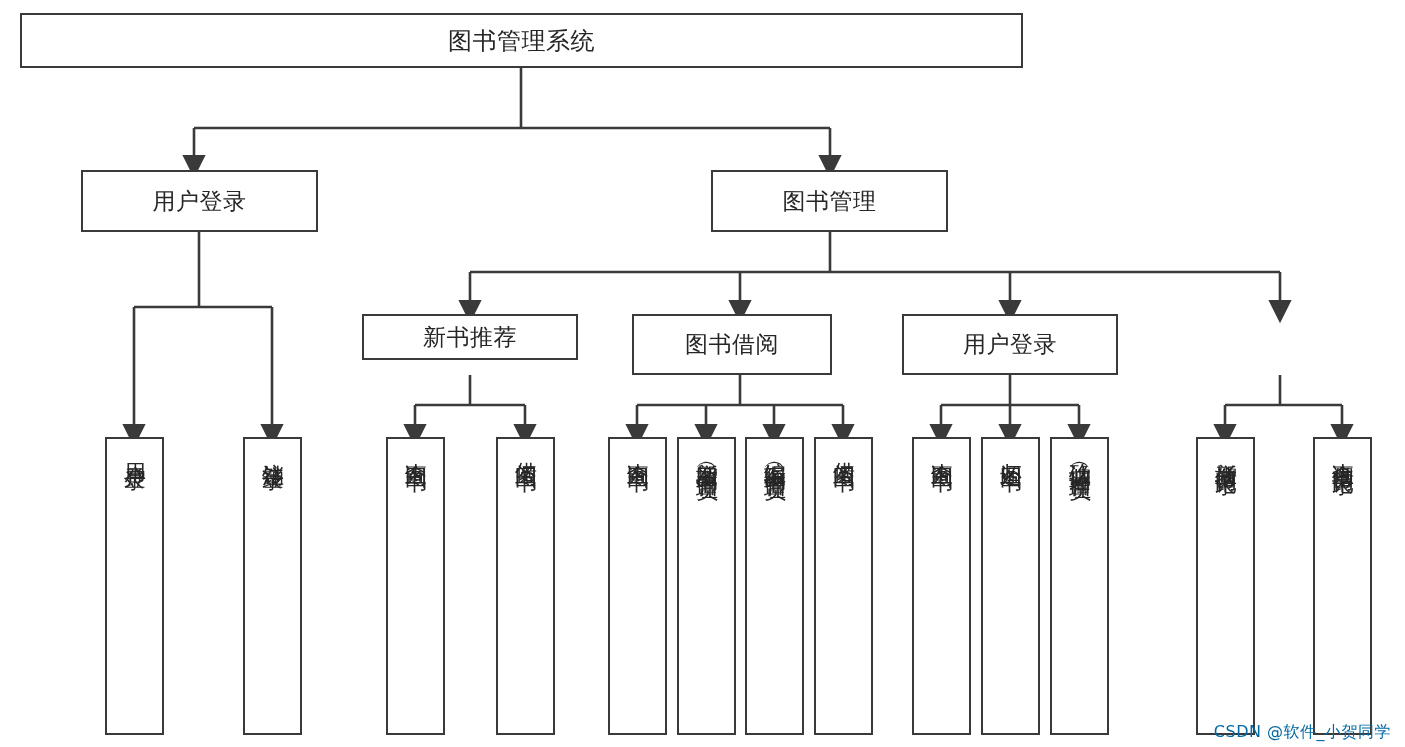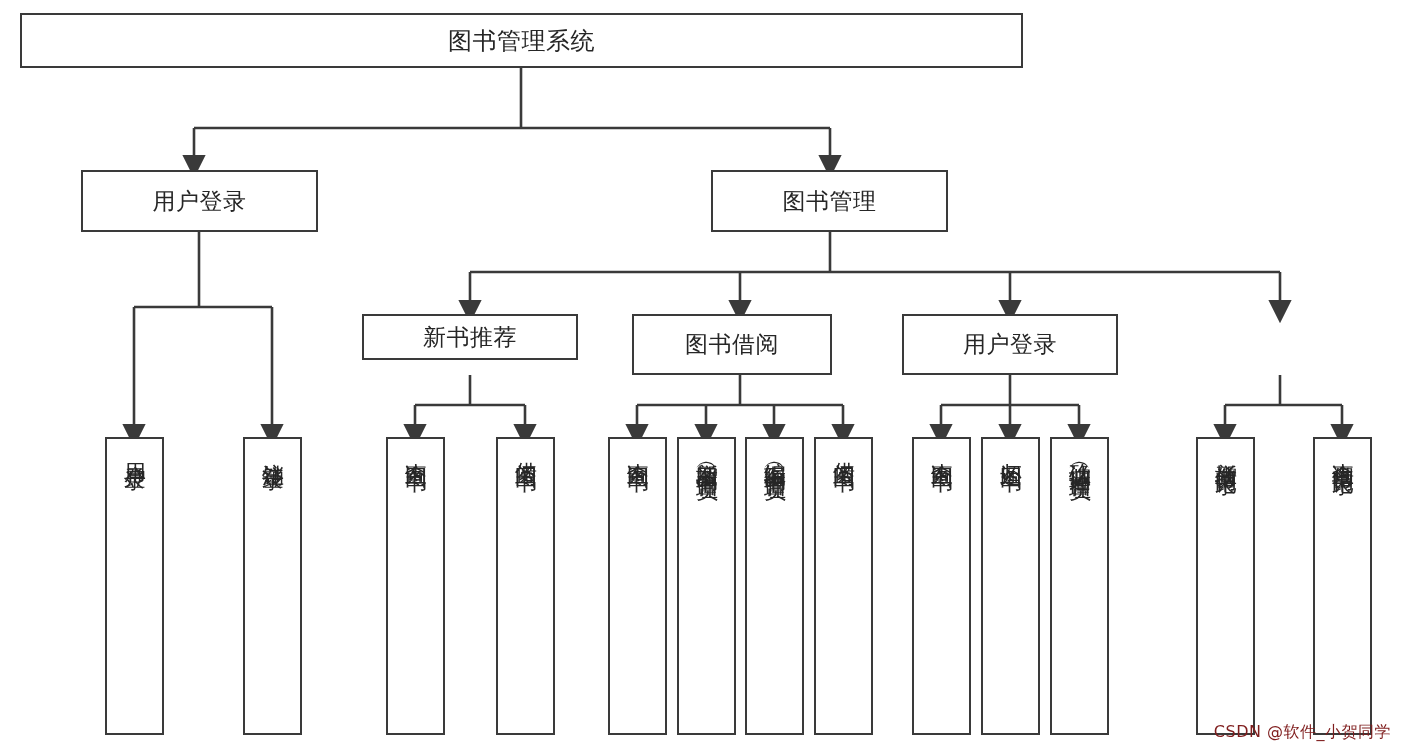--- a/index.html
+++ b/index.html
@@ -62,21 +62,21 @@
     font-size: 22px;
     line-height: 1.22;
     letter-spacing: 2.5px;
     white-space: nowrap;
   }
   #watermark {
     position: absolute;
     right: 14px;
     bottom: 4px;
     font-size: 16px;
-    color: #7f1d1d;
+    color: #0369a1;
     letter-spacing: 0.5px;
     white-space: nowrap;
     z-index: 5;
   }
 </style>
 </head>
 <body>
 
 <div id="diagram-root">
 

